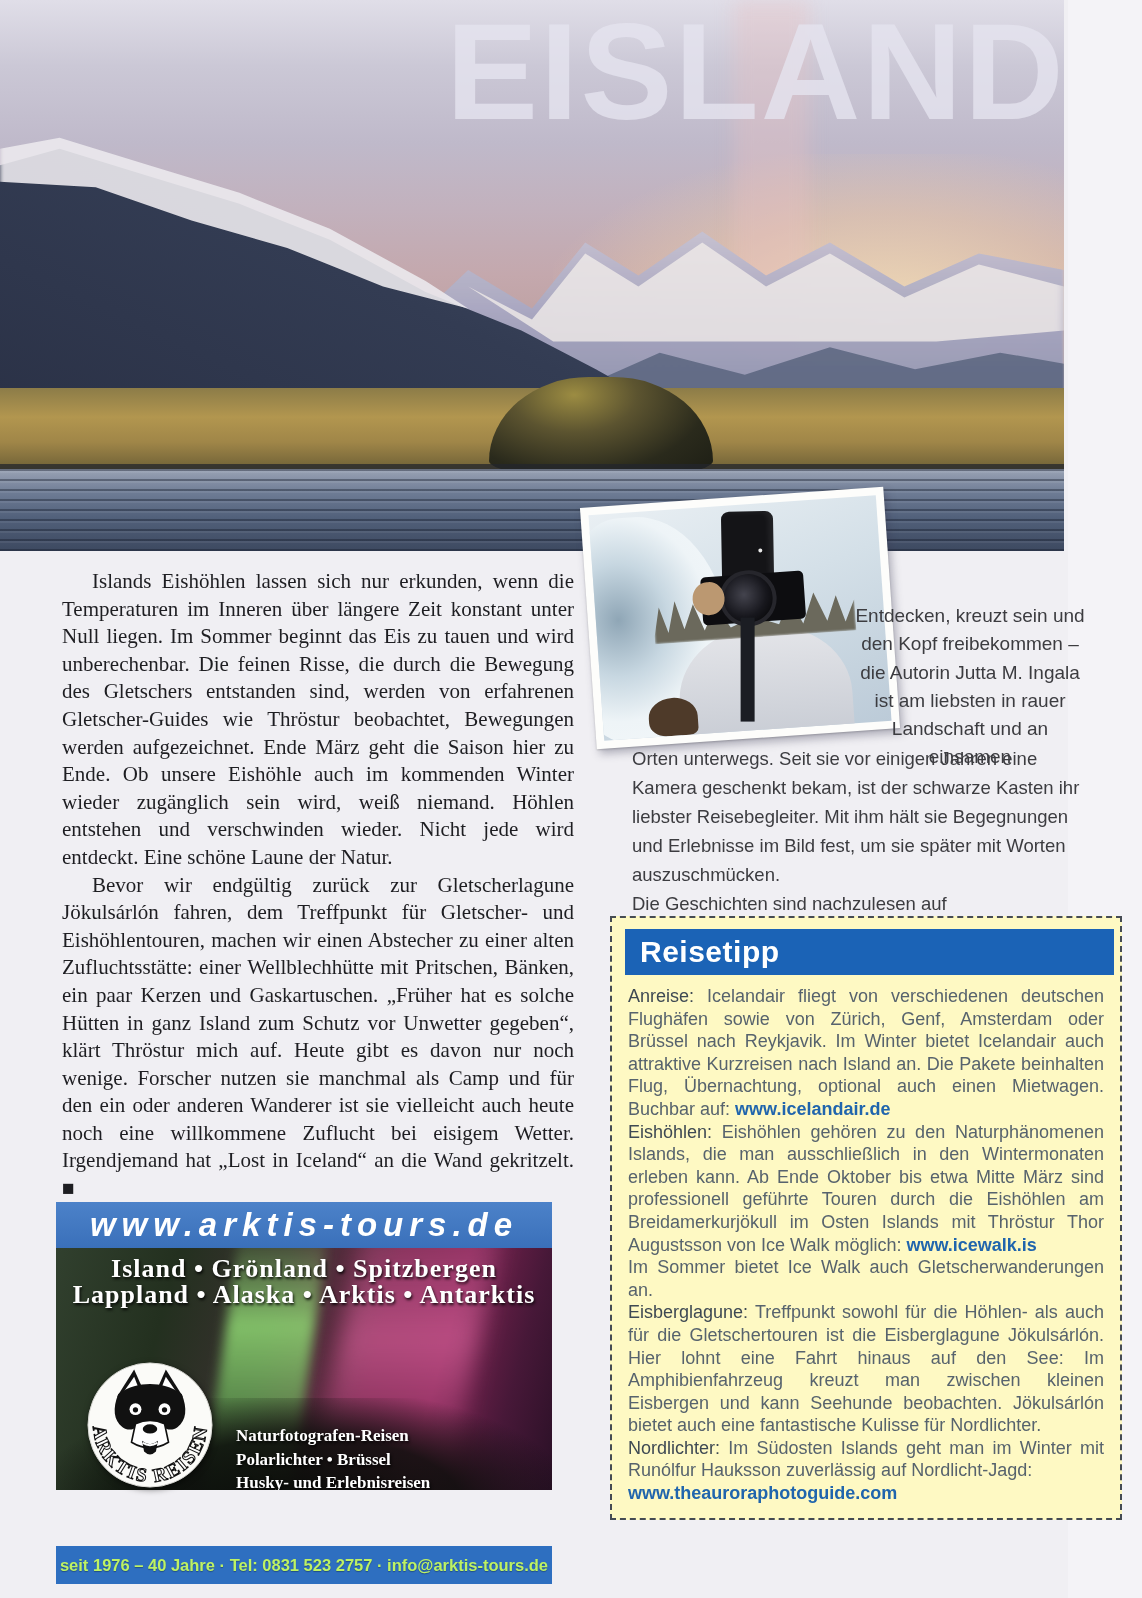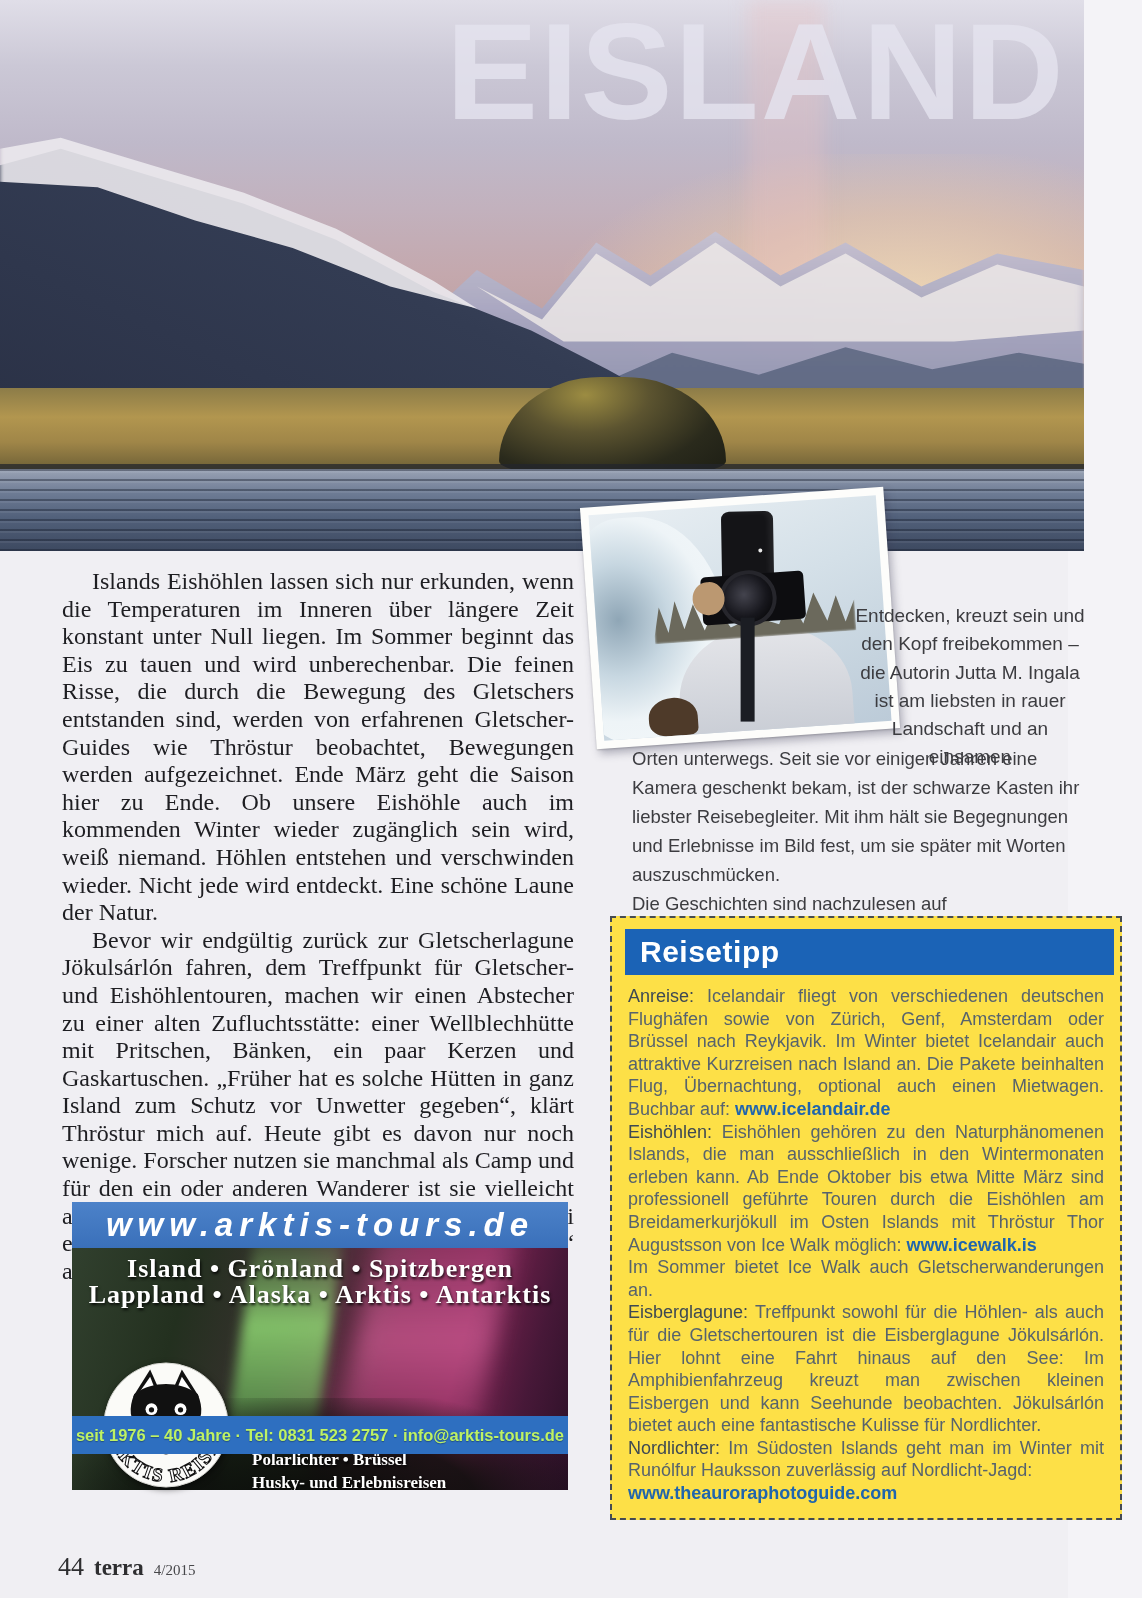--- a/index.html
+++ b/index.html
@@ -2,21 +2,21 @@
 <html><head>
 <meta charset="utf-8">
 <style>
   html,body{margin:0;padding:0;background:#dcdbe0;}
   .page{position:relative;width:1142px;height:1598px;background:#f0eff3;overflow:hidden;
         font-family:"Liberation Sans","DejaVu Sans",sans-serif;}
   .page::before{content:'';position:absolute;right:0;top:0;width:74px;height:100%;background:#f4f3f7;}
 
   
   .hero{position:absolute;left:0;top:0;width:1064px;height:551px;overflow:hidden;
-        background:linear-gradient(180deg,#e0dee8 0%,#cbc8d6 12%,#bfb9ca 26%,#c2b1bd 38%,#c4a8ad 50%,#bfa2a3 58%,#b7a0a0 66%);padding-left:20px;}
+        background:linear-gradient(180deg,#e0dee8 0%,#cbc8d6 12%,#bfb9ca 26%,#c2b1bd 38%,#c4a8ad 50%,#bfa2a3 58%,#b7a0a0 66%);}
   .hero .layer{position:absolute;}
   .glow-warm{left:52%;top:28%;width:48%;height:55%;
         background:radial-gradient(ellipse at 65% 55%,rgba(244,224,185,.95) 0%,rgba(233,203,170,.55) 45%,rgba(233,203,170,0) 75%);}
   .light-pillar{left:69%;top:0;width:7%;height:62%;background:rgba(236,193,193,.35);filter:blur(9px);}
   .far-range{left:0;top:0;width:100%;height:100%;filter:blur(1.5px);opacity:.95;
         background:linear-gradient(180deg,#c9c4d4 40%,#a5a5c0 58%,#8b8fae 75%);
         clip-path:polygon(38% 60%,44% 49%,50% 56%,55% 44%,60% 50%,66% 42%,72% 50%,78% 44%,85% 52%,92% 46%,100% 49%,100% 78%,38% 78%);}
   .far-snow{left:0;top:0;width:100%;height:100%;filter:blur(4px);opacity:.8;background:#f0ebe9;
         clip-path:polygon(44% 52%,50% 58%,55% 46%,60% 52%,66% 44%,72% 52%,78% 46%,85% 54%,92% 48%,100% 52%,100% 60%,88% 62%,70% 62%,52% 62%);}
   .mid-ridge{left:0;top:0;width:100%;height:100%;opacity:.9;filter:blur(1px);
@@ -65,35 +65,35 @@
   
   .caption-side{position:absolute;left:852px;top:602px;width:236px;text-align:center;
         font-size:19px;line-height:28.3px;color:#3c3c40;}
   .caption-below{position:absolute;left:632px;top:744px;width:452px;
         font-size:18.5px;line-height:29px;color:#3c3c40;}
   .caption-below p{margin:0;}
 
   
   .article{position:absolute;left:62px;top:568px;width:512px;
         font-family:"Liberation Serif","DejaVu Serif",serif;
-        font-size:24px;line-height:27.6px;color:#1e1e22;text-align:justify;}
+        font-size:21px;line-height:27.6px;color:#1e1e22;text-align:justify;}
   .article .para{margin:0;text-indent:30px;}
 
   
   .reisetipp{position:absolute;left:610px;top:916px;width:512px;height:604px;box-sizing:border-box;
-        border:2px dashed #454b53;background:#fde047;}
+        border:2px dashed #454b53;background:#fef9c3;}
   .tip-header{height:46px;margin:11px 6px 10px 13px;background:#1b63b6;display:flex;align-items:center;
         padding-left:15px;color:#fff;font-weight:bold;font-size:30px;letter-spacing:.5px;}
   .tip-body{padding:0 16px 0 16px;}
   .tip-body p.tip{margin:0;text-align:justify;font-size:18px;line-height:22.6px;color:#57636d;}
   .seg-label{font-weight:normal;color:#3e4953;}
   .seg-link{font-weight:bold;color:#2065ad;}
 
   
-  .ad{position:absolute;left:72px;top:1202px;width:496px;height:252px;}
+  .ad{position:absolute;left:56px;top:1202px;width:496px;height:382px;}
   .ad-header{height:46px;background:linear-gradient(180deg,#4c82c9,#3a70ba);display:flex;align-items:center;
         justify-content:center;color:#fff;font-weight:bold;font-style:italic;font-size:33px;letter-spacing:6px;}
   .ad-aurora{position:relative;height:242px;overflow:hidden;
         background:linear-gradient(105deg,#31402e 0%,#23301f 22%,#3a3130 42%,#6e2347 62%,#7c2350 74%,#471838 88%,#2a1026 100%);}
   .beam{position:absolute;top:-10%;height:120%;}
   .beam-green{left:33%;width:18%;transform:skewX(-8deg);filter:blur(6px);
         background:linear-gradient(180deg,rgba(140,220,110,0) 0%,rgba(150,230,120,.78) 35%,rgba(120,210,100,.55) 62%,rgba(80,160,80,0) 100%);}
   .beam-pink{left:56%;width:28%;transform:skewX(-12deg);filter:blur(11px);
         background:linear-gradient(180deg,rgba(243,120,185,.15) 0%,rgba(235,110,170,.55) 40%,rgba(200,80,140,.28) 70%,rgba(200,80,140,0) 100%);}
   .horizon{position:absolute;bottom:0;left:0;right:0;height:38%;

